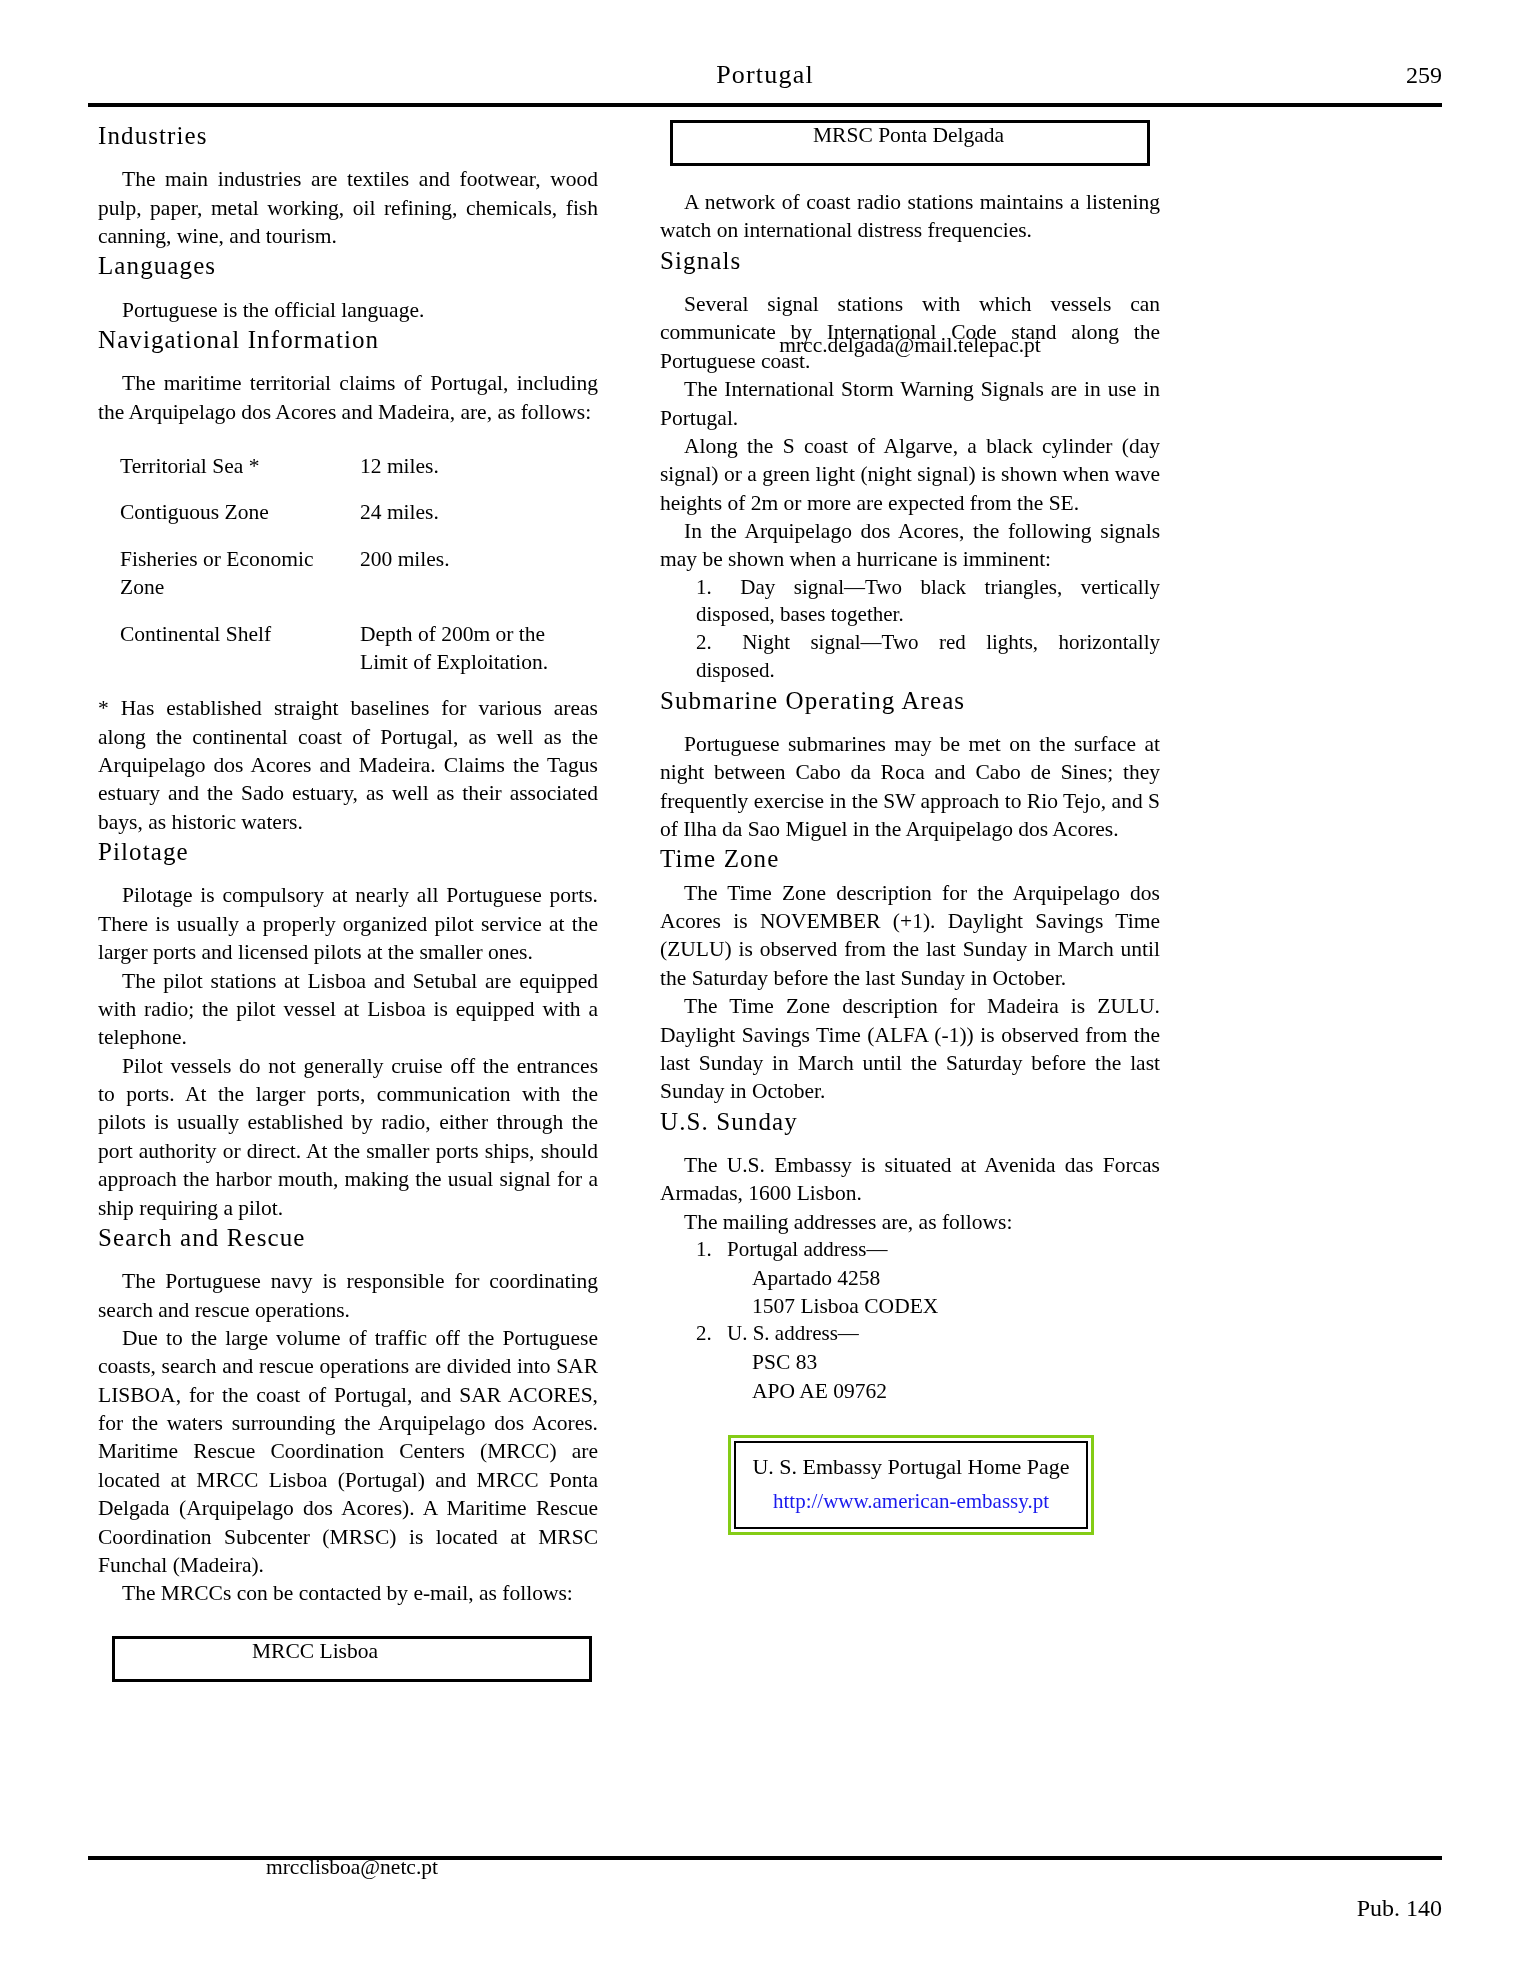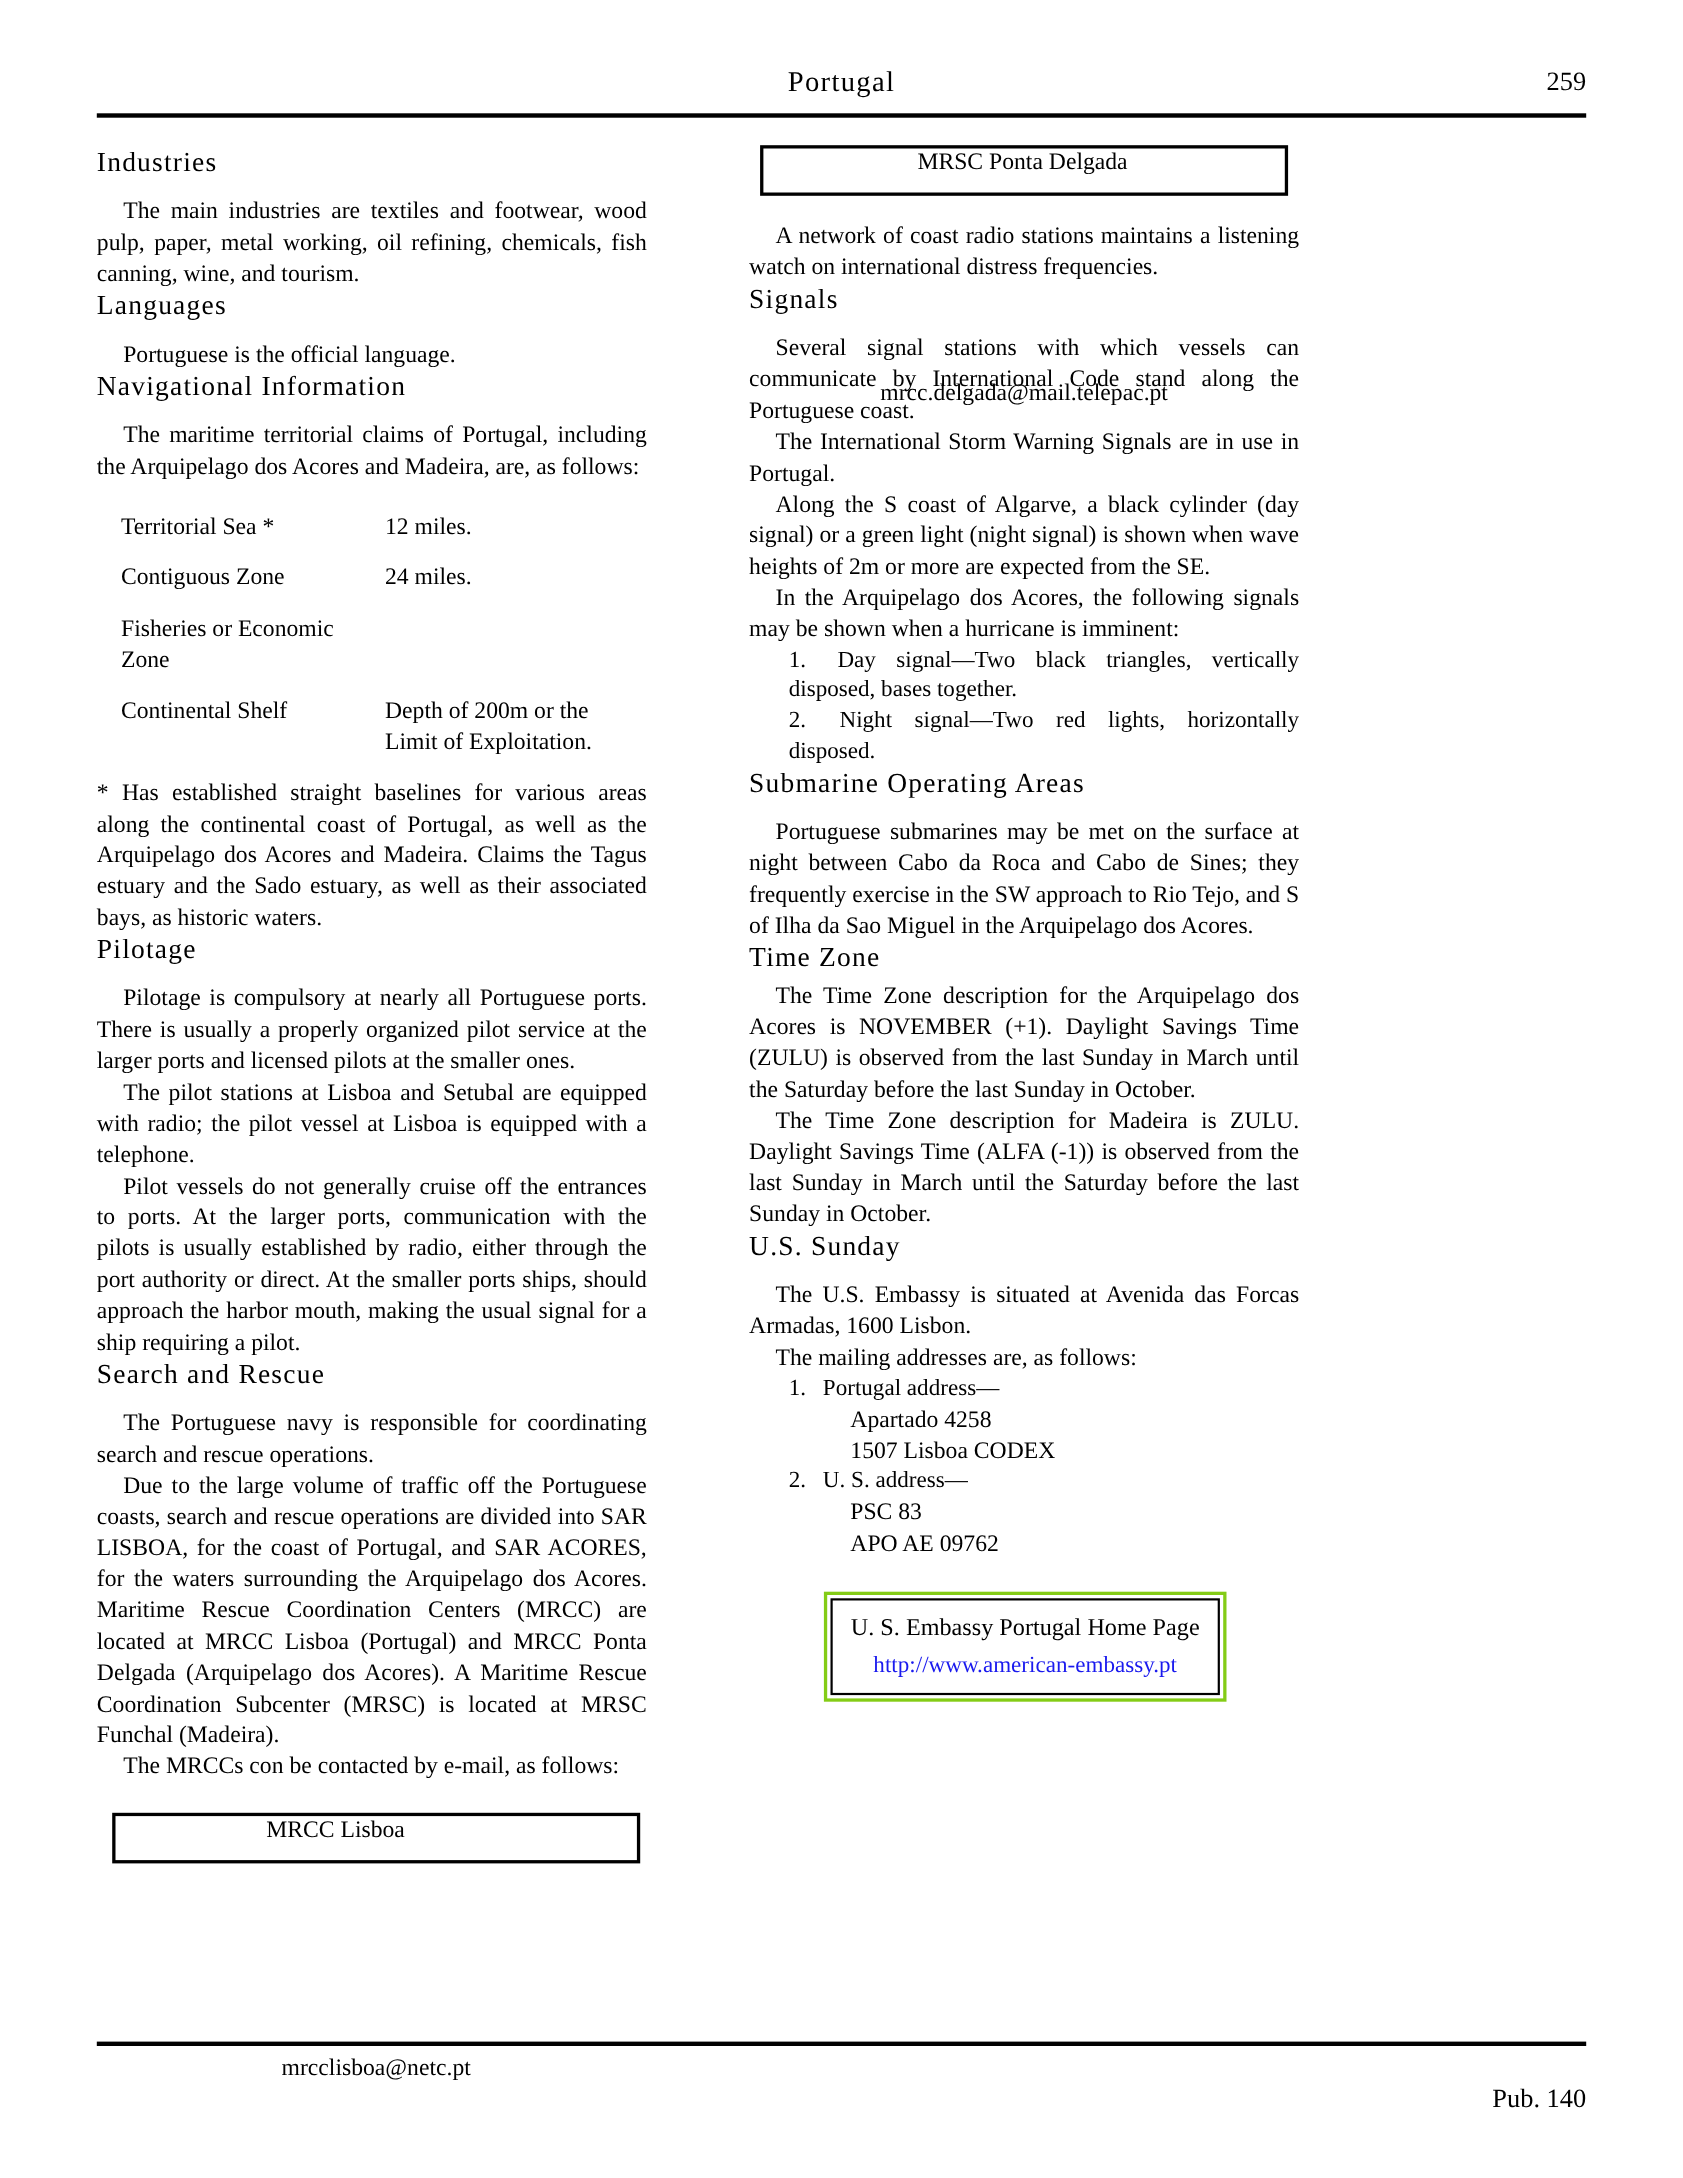--- a/index.html
+++ b/index.html
@@ -59,26 +59,25 @@
   .footer-pub {
     position: absolute;
     right: 88px;
     bottom: 58px;
     font-size: 24px;
   }
 
   
   .columns {
     position: absolute;
-    left: 88px;
+    left: 98px;
     top: 120px;
     width: 1354px;
     display: flex;
-    gap: 59px;
-    margin-top: 12px;
+    gap: 28px;
   }
   .col {
     width: 500px;
     flex: 0 0 500px;
   }
   .col-right { margin-left: 34px; }
 
   h2.sec {
     font-size: 25px;
     font-weight: normal;
@@ -211,20 +210,21 @@
         <div class="claims-row">
           <div class="claims-term">Territorial Sea *</div>
           <div class="claims-val">12 miles.</div>
         </div>
         <div class="claims-row">
           <div class="claims-term">Contiguous Zone</div>
           <div class="claims-val">24 miles.</div>
         </div>
         <div class="claims-row">
           <div class="claims-term">Fisheries or Economic Zone</div>
+          <div class="claims-val">200 miles.</div>
         </div>
         <div class="claims-row">
           <div class="claims-term">Continental Shelf</div>
           <div class="claims-val">Depth of 200m or the Limit of Exploitation.</div>
         </div>
       </div>
 
       <p class="footnote">* Has established straight baselines for various areas along the continental coast of Portugal, as well as the Arquipelago dos Acores and Madeira. Claims the Tagus estuary and the Sado estuary, as well as their associated bays, as historic waters.</p>
 
       <h2 class="sec sec-gap-top-lg">Pilotage</h2>

